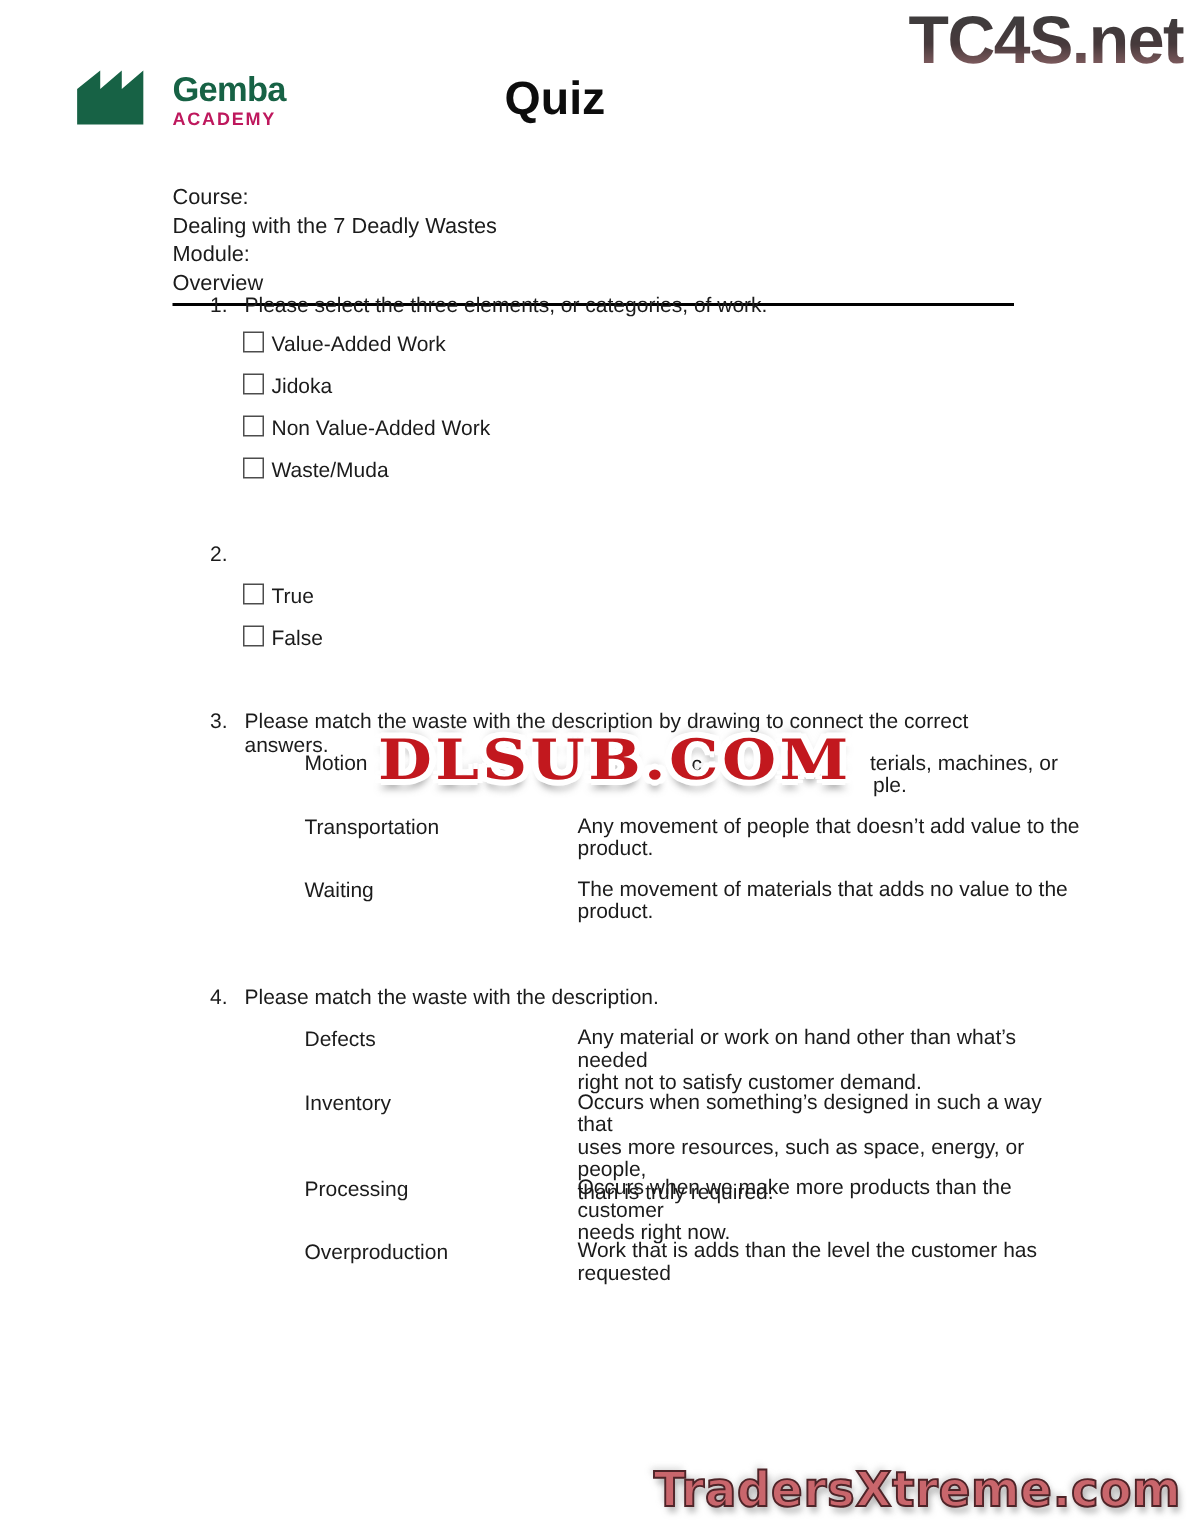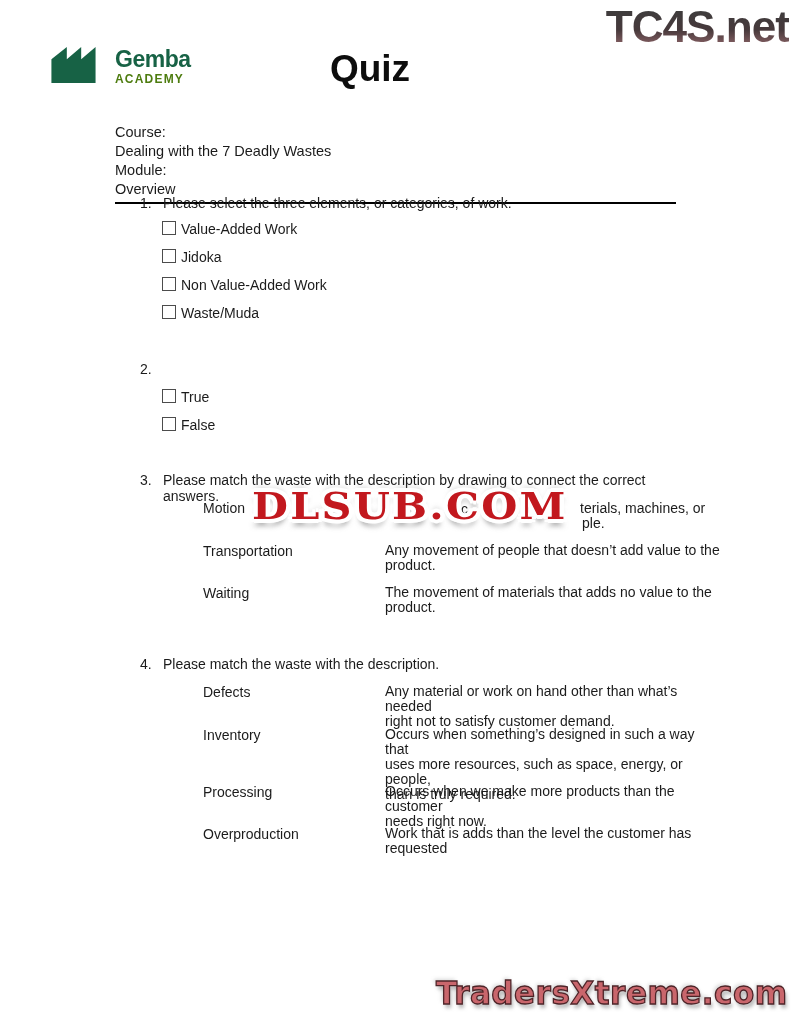--- a/index.html
+++ b/index.html
@@ -7,24 +7,24 @@
     width:791px; height:1024px; background:#ffffff; position:relative;
     font-family:"Liberation Sans", sans-serif; color:#1b1b1b; overflow:hidden;
   }
   .page { position:absolute; inset:0; }
 
   
   .logo { position:absolute; left:51px; top:45px; display:flex; gap:18px; align-items:flex-start; }
   .logo svg { width:46px; height:39px; display:block; }
   .logo-text { line-height:1; padding-top:3px; }
   .logo-name { display:block; font-size:23px; font-weight:bold; color:#176245; letter-spacing:-0.5px; }
-  .logo-sub  { display:block; font-size:12px; font-weight:bold; color:#4d7c0f; letter-spacing:1.2px; margin-top:2px; }
+  .logo-sub  { display:block; font-size:12px; font-weight:bold; color:#be185d; letter-spacing:1.2px; margin-top:2px; }
 
   .title { position:absolute; left:180px; top:48px; width:380px; text-align:center;
-           font-size:37px; font-weight:bold; color:#0d0d0d; }
+           font-size:31px; font-weight:bold; color:#0d0d0d; }
 
   .wm-top {
     position:absolute; top:1px; right:2px;
     font-size:45px; font-weight:bold; letter-spacing:-1px;
     background:linear-gradient(180deg,#3d3d3d 12%, #46393b 55%, #95696c 92%);
     -webkit-background-clip:text; background-clip:text; color:transparent;
     transform:scaleX(0.98); transform-origin:right top;
     filter:drop-shadow(0 1px 0 rgba(255,255,255,0.65));
   }
 

